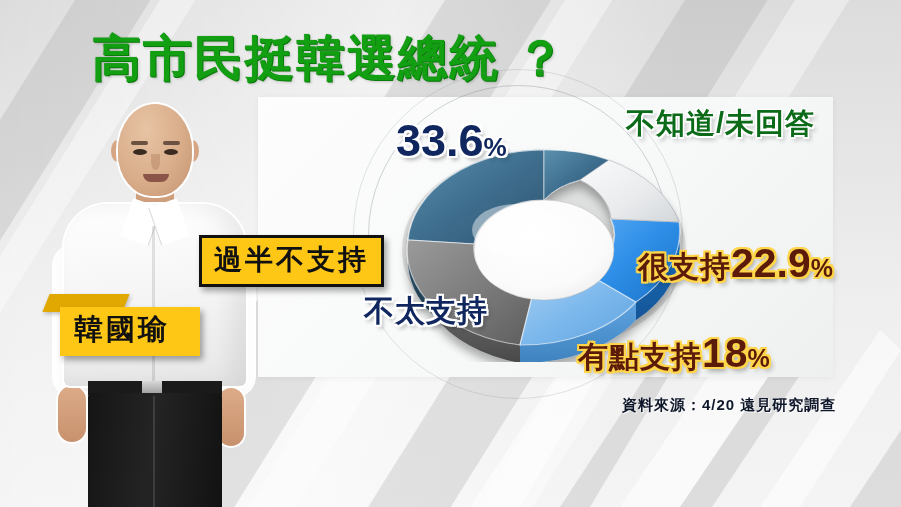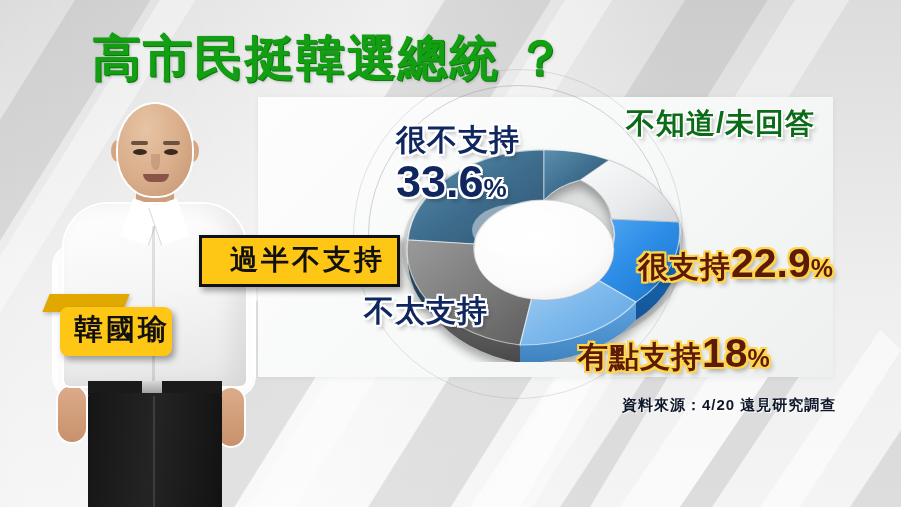--- a/index.html
+++ b/index.html
@@ -150,31 +150,30 @@
                 -2px 0 0 #ffd54a,2px 0 0 #ffd54a,3px 4px 5px rgba(0,0,0,.35);
   }
   .gold .g-cn{ font-size:30px; letter-spacing:1px; }
   .gold .g-num{ font-size:41px; }
   .gold .g-pct{ font-size:25px; }
 
   
   #box-majority{
     position:absolute; left:199px; top:235px;
     background:#ffc715; border:3px solid #111;
-    padding:3px 12px 5px 28px;
+    padding:3px 12px 5px 12px;
     font-size:28px; font-weight:bold; color:#111; letter-spacing:3px;
     box-shadow:3px 4px 6px rgba(0,0,0,.35);
   }
   #box-name{
     position:absolute; left:60px; top:307px;
     background:#ffc715;
-    padding:3px 2px 6px 14px;
+    padding:3px 30px 6px 14px;
     font-size:29px; font-weight:bold; color:#111; letter-spacing:3px;
     box-shadow:3px 4px 6px rgba(0,0,0,.35);
-    border-radius:8px;
   }
   #box-name-tab{
     position:absolute; left:46px; top:294px; width:80px; height:18px;
     background:#e0a800; transform:skewX(-22deg);
     box-shadow:2px 2px 4px rgba(0,0,0,.25);
   }
 
   
   #source{
     position:absolute; left:622px; top:381px;
@@ -308,21 +307,20 @@
       <path d="M 211 48 A 136 96 0 0 0 146 38 L 146 88 A 70 50 0 0 1 182 68 Z" fill="url(#g-sn)" stroke="rgba(255,255,255,.5)" stroke-width="1"></path>
 
       <ellipse cx="146" cy="138" rx="70" ry="50" fill="url(#g-hole)" stroke="rgba(180,180,180,.45)" stroke-width="1"></ellipse>
 
       <ellipse cx="118" cy="118" rx="44" ry="26" fill="rgba(255,255,255,.45)"></ellipse>
     </g>
   </svg>
 </div>
 
 <div class="callout navy" style="left:396px; top:120px;">
-  <span class="lbl-cn">很不支持</span>
   <span class="lbl-num"><span>33.6</span><span class="pct">%</span></span>
 </div>
 
 <div class="callout green" style="left:626px; top:104px; text-align:left;">
   <span class="lbl-cn">不知道/未回答</span>
 </div>
 
 <div class="callout gold" style="left:638px; top:240px;">
   <span class="g-cn">很支持</span><span class="g-num">22.9</span><span class="g-pct">%</span>
 </div>

